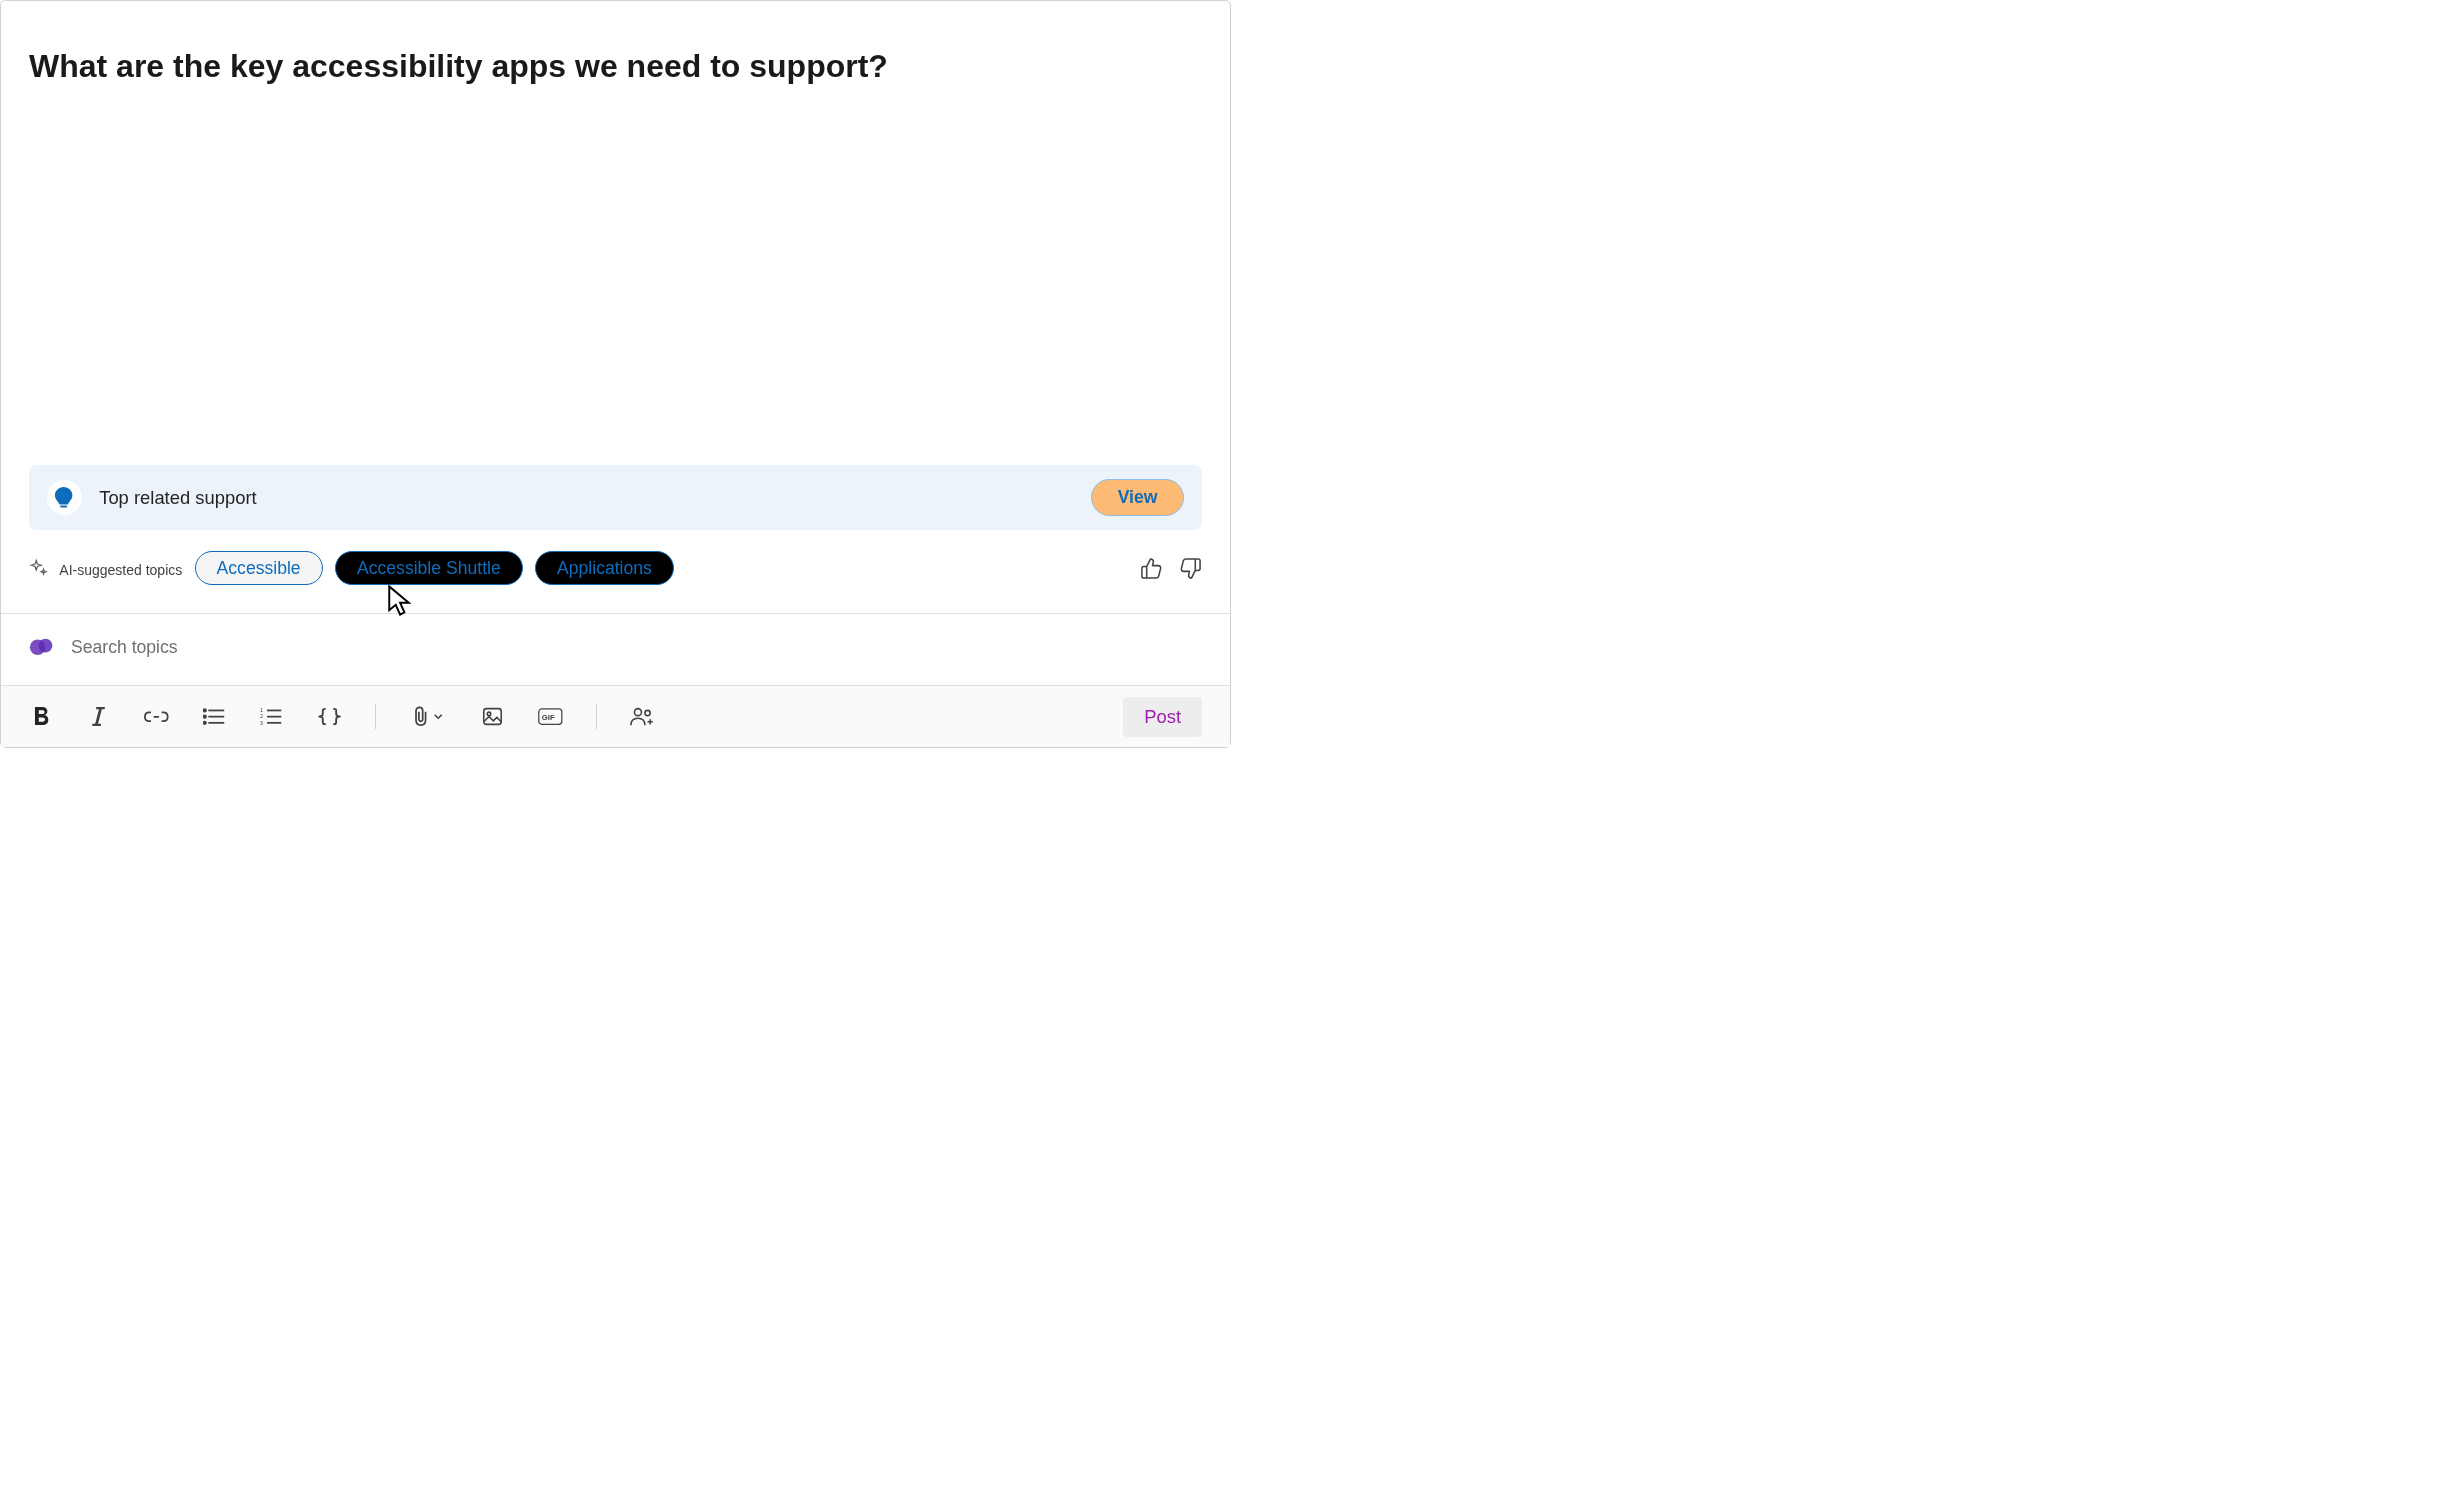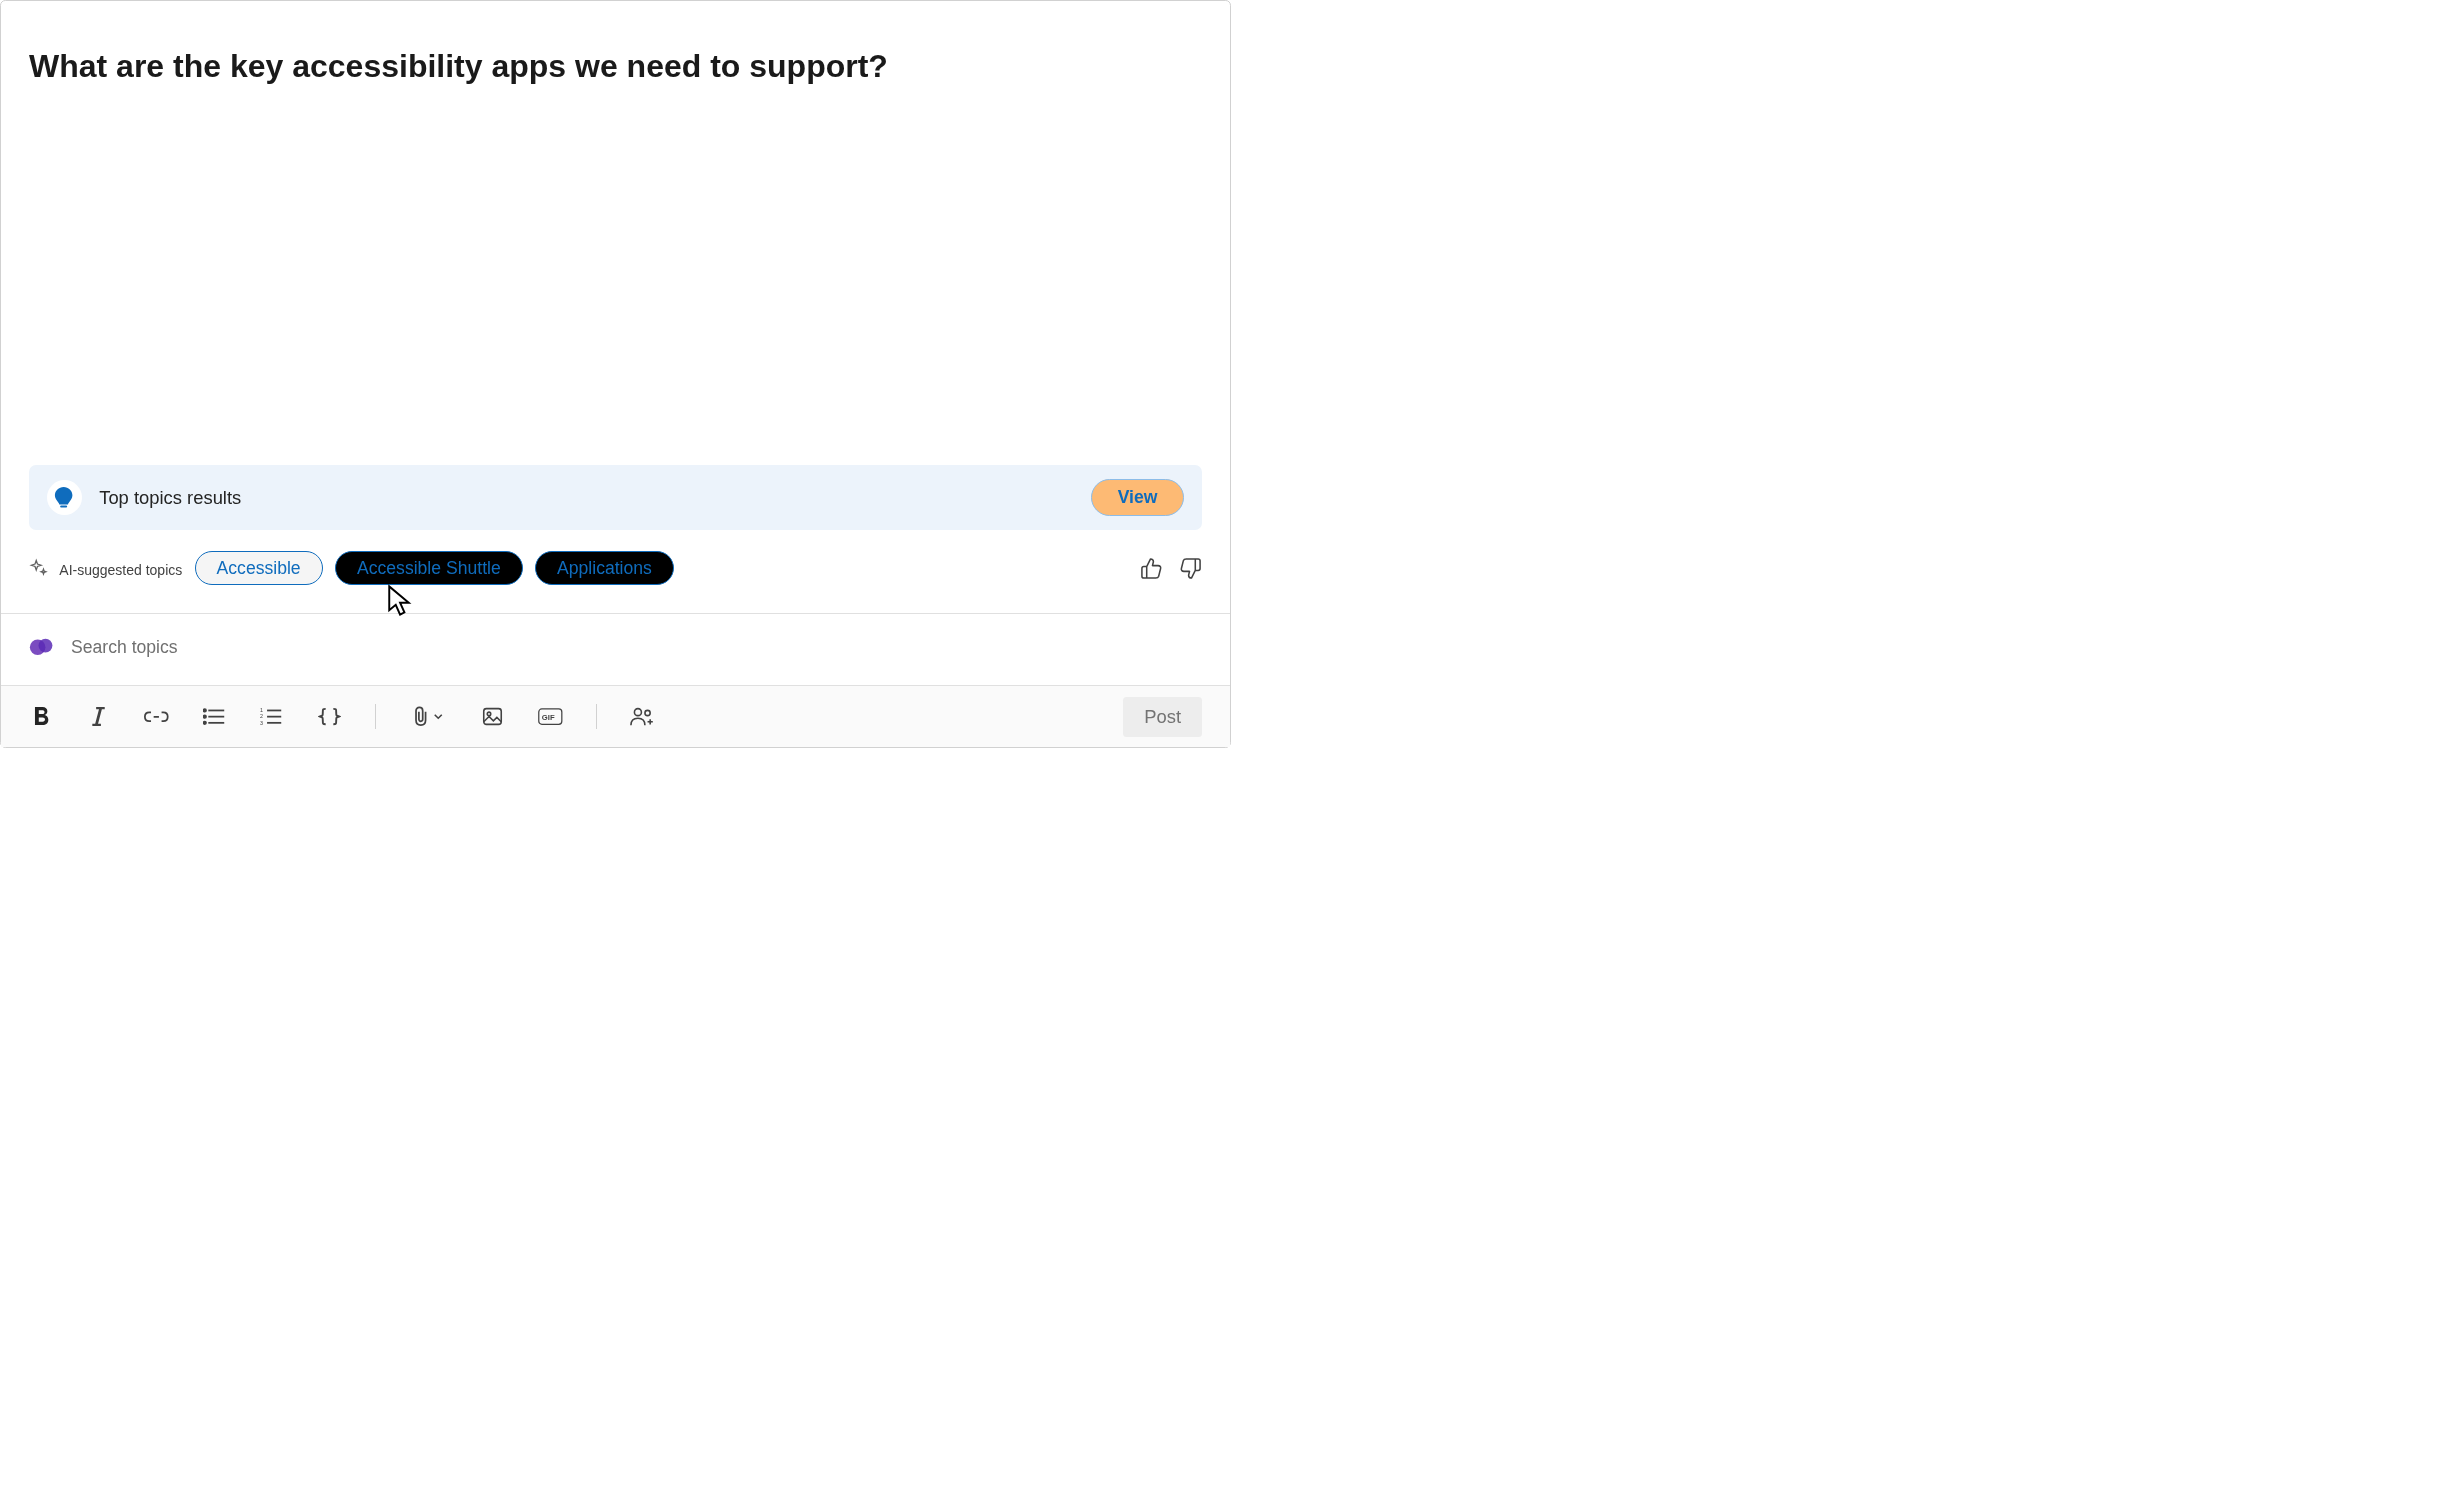--- a/index.html
+++ b/index.html
@@ -23,21 +23,21 @@
     .feedback { margin-left: auto; display: flex; gap: 16px; }
     .feedback-btn { cursor: pointer; color: #424242; }
     .cursor { position: absolute; left: 357px; top: 33px; pointer-events: none; }
     .divider { height: 0.9px; background: #e0e0e0; margin: 0 -28px; }
     .search-row { display: flex; align-items: center; gap: 16px; padding: 21px 0 26px 0; }
     .viva-icon { display: inline-flex; }
     .search-placeholder { color: #707070; font-size: 17.6px; }
     .toolbar { border-top: 0.9px solid #e0e0e0; background: #fafafa; padding: 10.5px 28px; display: flex; align-items: center; gap: 33px; }
     .tb-btn { cursor: pointer; color: #a16207; display: flex; align-items: center; justify-content: center; width: 24.6px; height: 24.6px; }
     .tb-sep { width: 0.9px; height: 24.6px; background: #d1d1d1; }
-    .post-btn { margin-left: auto; background: #ededed; color: #737373; font-size: 18.4px; padding: 8.8px 21px; border: none; border-radius: 3.5px; cursor: pointer; }
+    .post-btn { margin-left: auto; background: #ededed; color: #a21caf; font-size: 18.4px; padding: 8.8px 21px; border: none; border-radius: 3.5px; cursor: pointer; }
     svg { display: block; }
   </style>
 </head>
 <body>
 
 <div class="window">
   <div class="content">
 
 
     <div class="title">What are the key accessibility apps we need to support?</div>
@@ -45,21 +45,21 @@
     <div class="spacer"></div>
 
     <div class="related-box">
       <div class="related-left">
         <div class="bulb-circle">
           <svg width="19.3" height="23" viewBox="0 0 22 26">
             <path d="M11 1 C5.5 1 1 5.2 1 10.5 C1 14 3 16.2 4.5 18 C5.3 19 6 19.8 6 21 L16 21 C16 19.8 16.7 19 17.5 18 C19 16.2 21 14 21 10.5 C21 5.2 16.5 1 11 1 Z" fill="#0f6cbd"></path>
             <rect x="7" y="22" width="8" height="2.5" rx="1.2" fill="#0f6cbd"></rect>
           </svg>
         </div>
-        <div class="related-text">Top topics results</div>
+        <div class="related-text">Top related support</div>
       </div>
       <button class="view-btn">View</button>
     </div>
 
     <div class="ai-row">
       <div class="ai-label">
         <span>
           <svg width="19.3" height="19.3" viewBox="0 0 24 24" fill="none" stroke="#616161" stroke-width="1.6">
             <path d="M9 3 L10.5 7.5 L15 9 L10.5 10.5 L9 15 L7.5 10.5 L3 9 L7.5 7.5 Z"></path>
             <path d="M18 14 L18.8 16.2 L21 17 L18.8 17.8 L18 20 L17.2 17.8 L15 17 L17.2 16.2 Z"></path>

